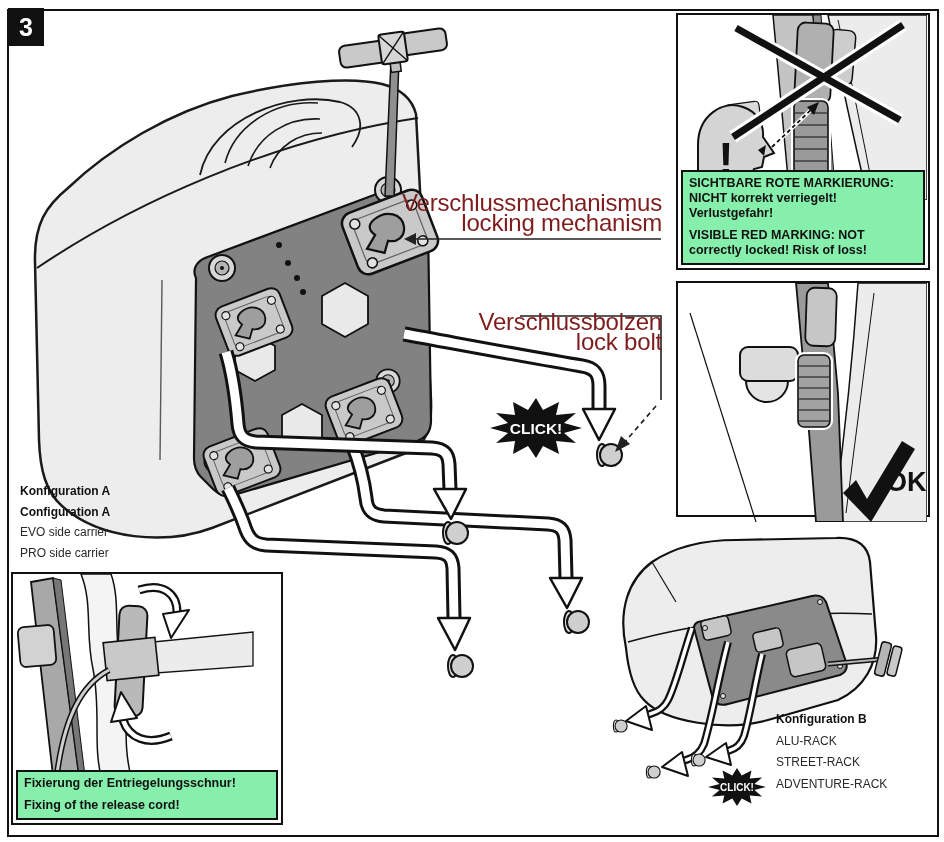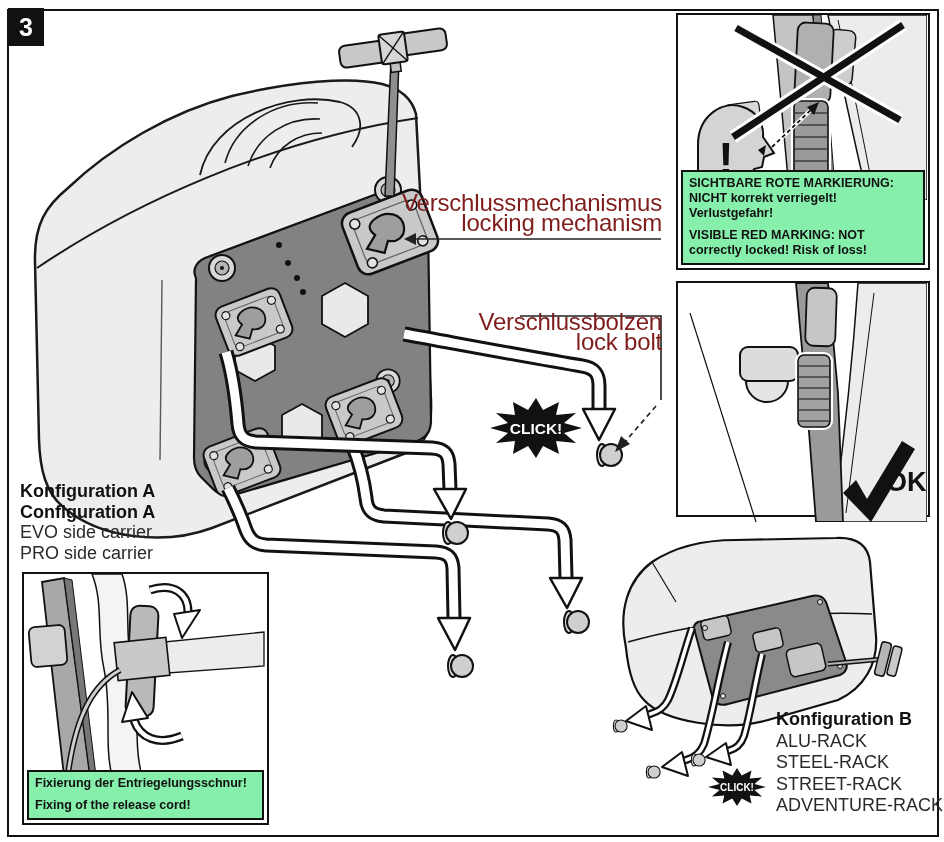--- a/index.html
+++ b/index.html
@@ -3,21 +3,21 @@
 <meta charset="utf-8">
 <style>
   html,body{margin:0;padding:0;background:#fff;}
   #page{position:relative;width:944px;height:842px;background:#fff;overflow:hidden;
         font-family:"Liberation Sans",sans-serif;color:#1a1a1a;}
   .frame{position:absolute;left:7px;top:9px;width:928px;height:824px;border:2.5px solid #111;}
   .step-badge{position:absolute;left:8px;top:8px;width:36px;height:38px;background:#111;color:#fff;
         display:flex;align-items:center;justify-content:center;font-size:25px;font-weight:bold;}
   .art{position:absolute;left:0;top:0;}
   .callout{position:absolute;text-align:right;font-size:24px;line-height:20px;color:#7f1d1d;letter-spacing:-0.2px;}
-  .cfg{position:absolute;font-size:18px;line-height:20.5px;color:#2a2a2a;}
+  .cfg{position:absolute;font-size:12px;line-height:20.5px;color:#2a2a2a;}
   .cfg .t{font-weight:bold;color:#111;}
   .inset{position:absolute;border:2.5px solid #111;background:#fff;box-sizing:border-box;}
   .inset svg{position:absolute;left:0;top:0;}
   .caption{position:absolute;left:3px;right:3px;bottom:3px;border:2px solid #111;background:#86efac;
         padding:4px 6px 5px 6px;font-size:12.5px;font-weight:bold;line-height:15px;color:#111;}
   .caption .p2{margin-top:7px;}
   .ok-text{position:absolute;font-weight:bold;font-size:27px;color:#111;}
   svg text.click{font-family:"Liberation Sans",sans-serif;font-weight:bold;fill:#fff;}
   svg text.bang{font-family:"Liberation Sans",sans-serif;font-weight:bold;fill:#111;}
 </style>
@@ -199,21 +199,20 @@
   <div class="cfg" style="left:20px;top:481px;">
     <div class="t">Konfiguration A</div>
     <div class="t">Configuration A</div>
     <div>EVO side carrier</div>
     <div>PRO side carrier</div>
   </div>
 
   <div class="cfg" style="left:776px;top:709px;line-height:21.5px;">
     <div class="t">Konfiguration B</div>
     <div>ALU-RACK</div>
-    <div>STEEL-RACK</div>
     <div>STREET-RACK</div>
     <div>ADVENTURE-RACK</div>
   </div>
 
   <div class="inset" style="left:676px;top:13px;width:254px;height:257px;">
     <svg width="249" height="185" viewBox="0 0 249 185">
       <path d="M 150 0 L 249 0 L 249 185 L 190 185 Q 168 90 150 0 Z" fill="#ececec" stroke="#111" stroke-width="1.5"></path>
       <path d="M 160 5 Q 180 95 196 180" fill="none" stroke="#111" stroke-width="1"></path>
       <polygon points="95,0 135,0 150,185 112,185" fill="#c4c4c4" stroke="#111" stroke-width="1.5"></polygon>
       <polygon points="135,0 143,0 158,185 150,185" fill="#8f8f8f" stroke="#111" stroke-width="1"></polygon>
@@ -262,21 +261,21 @@
       <g>
         <rect x="120" y="72" width="32" height="72" rx="6" fill="none" stroke="#fff" stroke-width="6"></rect>
         <rect x="120" y="72" width="32" height="72" rx="6" fill="#a2a2a2" stroke="#111" stroke-width="1.6"></rect>
         <path d="M 121 83 H 151 M 121 94 H 151 M 121 105 H 151 M 121 116 H 151 M 121 127 H 151 M 121 138 H 151" stroke="#111" stroke-width="1.2"></path>
       </g>
       <polygon points="165,210 178,197 189,216 224,158 237,166 193,239" fill="#111"></polygon>
     </svg>
     <div class="ok-text" style="left:208px;top:184px;">OK</div>
   </div>
 
-  <div class="inset" style="left:22px;top:572px;width:247px;height:253px;">
+  <div class="inset" style="left:11px;top:572px;width:272px;height:253px;">
     <svg width="243" height="202" viewBox="0 0 243 202">
       <polygon points="18,8 40,4 66,202 40,202" fill="#a8a8a8" stroke="#111" stroke-width="1.8"></polygon>
       <polygon points="40,4 48,6 72,202 66,202" fill="#777" stroke="#111" stroke-width="1"></polygon>
       <rect x="6" y="52" width="36" height="40" rx="6" fill="#d2d2d2" stroke="#111" stroke-width="1.8" transform="rotate(-5 24 72)"></rect>
       <path d="M 68 0 C 80 30 72 60 80 95 C 88 135 80 170 88 202 L 118 202 C 108 165 118 130 108 95 C 100 60 108 28 98 0 Z" fill="#f4f4f4" stroke="#111" stroke-width="1.5"></path>
       <polygon points="100,72 240,58 240,92 102,102" fill="#ececec" stroke="#111" stroke-width="1.3"></polygon>
       <rect x="104" y="32" width="28" height="110" rx="9" fill="#b9b9b9" stroke="#111" stroke-width="2" transform="rotate(3 118 87)"></rect>
       <rect x="92" y="66" width="52" height="38" fill="#c9c9c9" stroke="#111" stroke-width="1.6" transform="rotate(-6 118 85)"></rect>
       <g>
         <path d="M 96 96 C 70 110 52 140 44 200" fill="none" stroke="#111" stroke-width="6"></path>

